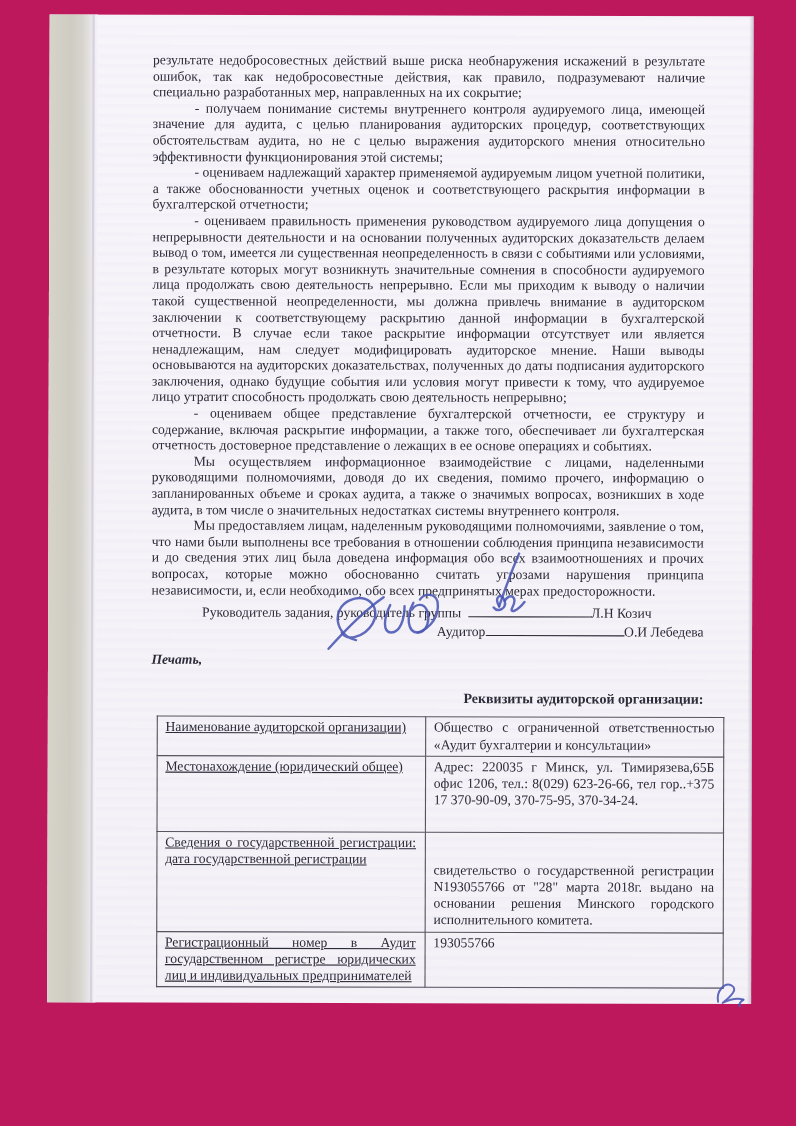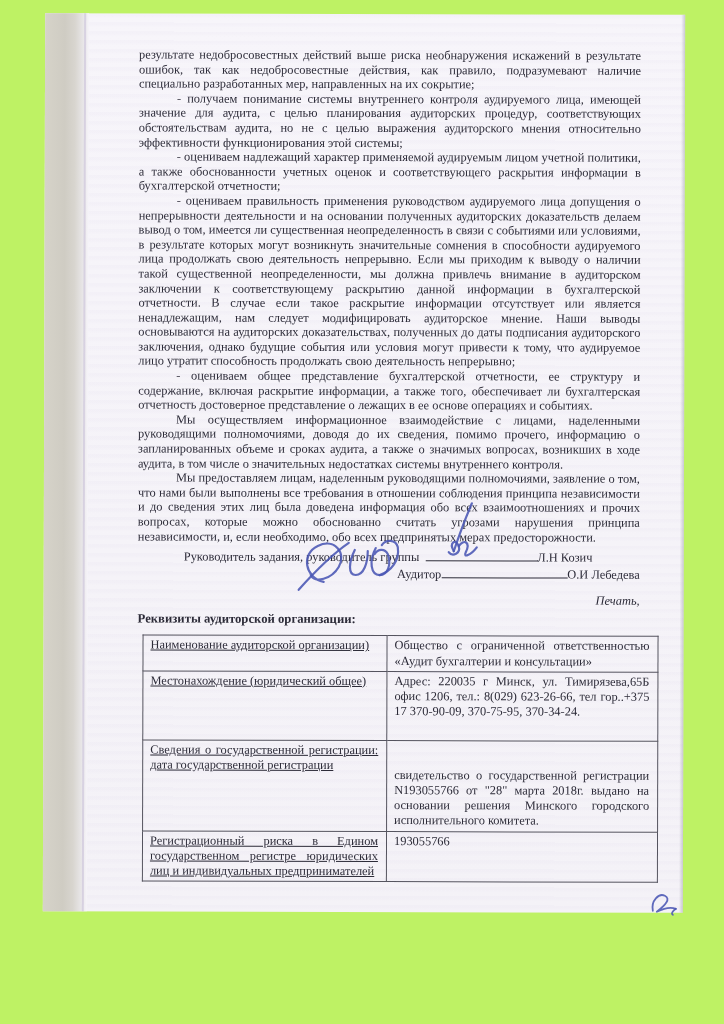--- a/index.html
+++ b/index.html
@@ -1,17 +1,17 @@
 <!DOCTYPE html>
 <html><head>
 <meta charset="utf-8">
 <style>
   html,body{margin:0;padding:0;background:#ffffff;width:724px;height:1024px;overflow:hidden;}
   *{box-sizing:border-box;}
-  .scan{position:relative;width:724px;height:1024px;background:#bef264;font-family:"Liberation Serif","DejaVu Serif",serif;}
+  .scan{position:relative;width:724px;height:1024px;background:#be185d;font-family:"Liberation Serif","DejaVu Serif",serif;}
   .page{
     position:absolute;left:44px;top:14px;width:640px;height:898px;
     background:
       repeating-linear-gradient(180deg, rgba(205,195,225,0.07) 0px, rgba(205,195,225,0.07) 2px, rgba(255,255,255,0) 5px, rgba(255,255,255,0) 9px),
       linear-gradient(180deg,#f7f5fa 0%,#f5f3f8 60%,#f4f2f7 100%);
     transform:rotate(0.15deg);
   }
   .page::after{content:"";position:absolute;top:0;bottom:0;right:0;width:4px;
     background:linear-gradient(to left, rgba(168,165,180,0.55), rgba(168,165,180,0));}
   .edge-strip{position:absolute;left:0;top:0;bottom:0;width:44px;
@@ -22,22 +22,22 @@
     color:#2c2b38;font-size:12.4px;line-height:14.6px;text-align:justify;
   }
   .para{margin:0;text-indent:38px;}
   .para.first{text-indent:0;}
   .sig-block{margin-top:5px;line-height:16.5px;text-align:left;}
   .sig-line1{padding-left:46px;}
   .sig-line2{padding-left:84px;text-align:right;}
   .uline{display:inline-block;border-bottom:1px solid #2c2b38;height:11px;vertical-align:baseline;}
   .uline.w1{width:112px;margin-left:6px;}
   .uline.w2{width:126px;}
-  .stamp{margin-top:11px;margin-left:34px;font-style:italic;text-align:right;}
-  .req-heading{margin-top:4px;font-weight:bold;font-size:12.7px;text-align:left;}
+  .stamp{margin-top:11px;font-style:italic;text-align:left;font-weight:bold;}
+  .req-heading{margin-top:20px;font-weight:bold;font-size:12.7px;text-align:right;}
   table.req{border-collapse:collapse;table-layout:fixed;width:496px;margin-top:9px;margin-left:5px;}
   table.req td{
     border:1px solid #55545f;vertical-align:top;text-align:justify;
     padding:2px 8px 2px 7px;font-size:12.4px;line-height:15.2px;color:#2c2b38;
   }
   td.c1{width:244px;text-decoration:underline;}
   td.c2{width:271px;}
   tr.r1{height:26px;} tr.r2{height:69px;} tr.r3{height:91px;} tr.r4{height:45px;}
   tr.r3 td.c2{padding-top:27px;}
   .ink{position:absolute;pointer-events:none;}
@@ -81,21 +81,21 @@
           </tr>
           <tr class="r2">
             <td class="c1">Местонахождение (юридический общее)</td>
             <td class="c2">Адрес: 220035 г Минск, ул. Тимирязева,65Б офис 1206, тел.: 8(029) 623-26-66, тел гор..+375 17 370-90-09, 370-75-95, 370-34-24.</td>
           </tr>
           <tr class="r3">
             <td class="c1">Сведения о государственной регистрации: дата государственной регистрации</td>
             <td class="c2">свидетельство о государственной регистрации N193055766 от "28" марта 2018г. выдано на основании решения Минского городского исполнительного комитета.</td>
           </tr>
           <tr class="r4">
-            <td class="c1">Регистрационный риска в Едином государственном регистре юридических лиц и индивидуальных предпринимателей</td>
+            <td class="c1">Регистрационный номер в Аудит государственном регистре юридических лиц и индивидуальных предпринимателей</td>
             <td class="c2">193055766</td>
           </tr>
         </tbody>
       </table>
     </div>
 
     <svg class="ink" style="left:392px;top:484px;" width="50" height="66" viewBox="0 0 50 66">
       <path d="M36,5 C30,19 24,35 18,53"></path>
       <path d="M18,53 C13,44 20,40 23,48 C25,55 17,59 13,54"></path>
       <path d="M23,48 C28,40 35,44 30,54 C27,60 35,57 41,49"></path>

